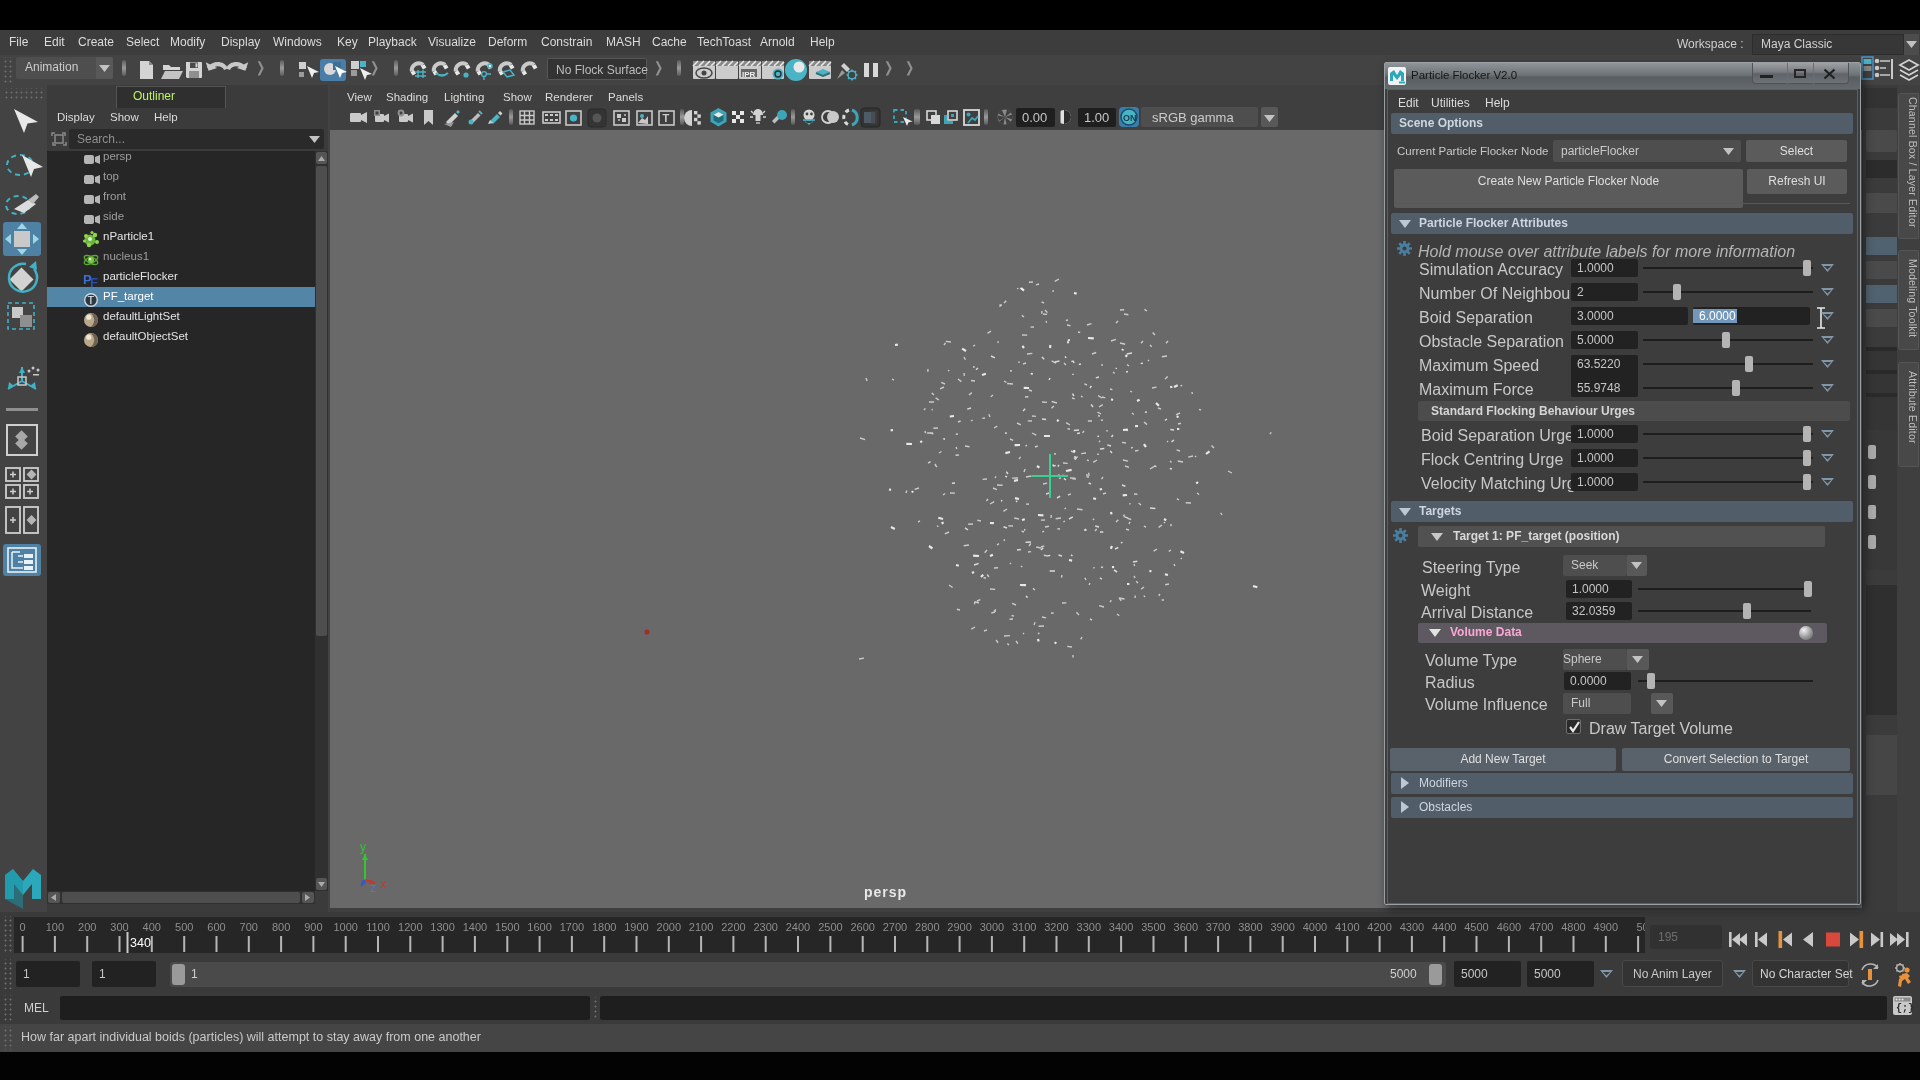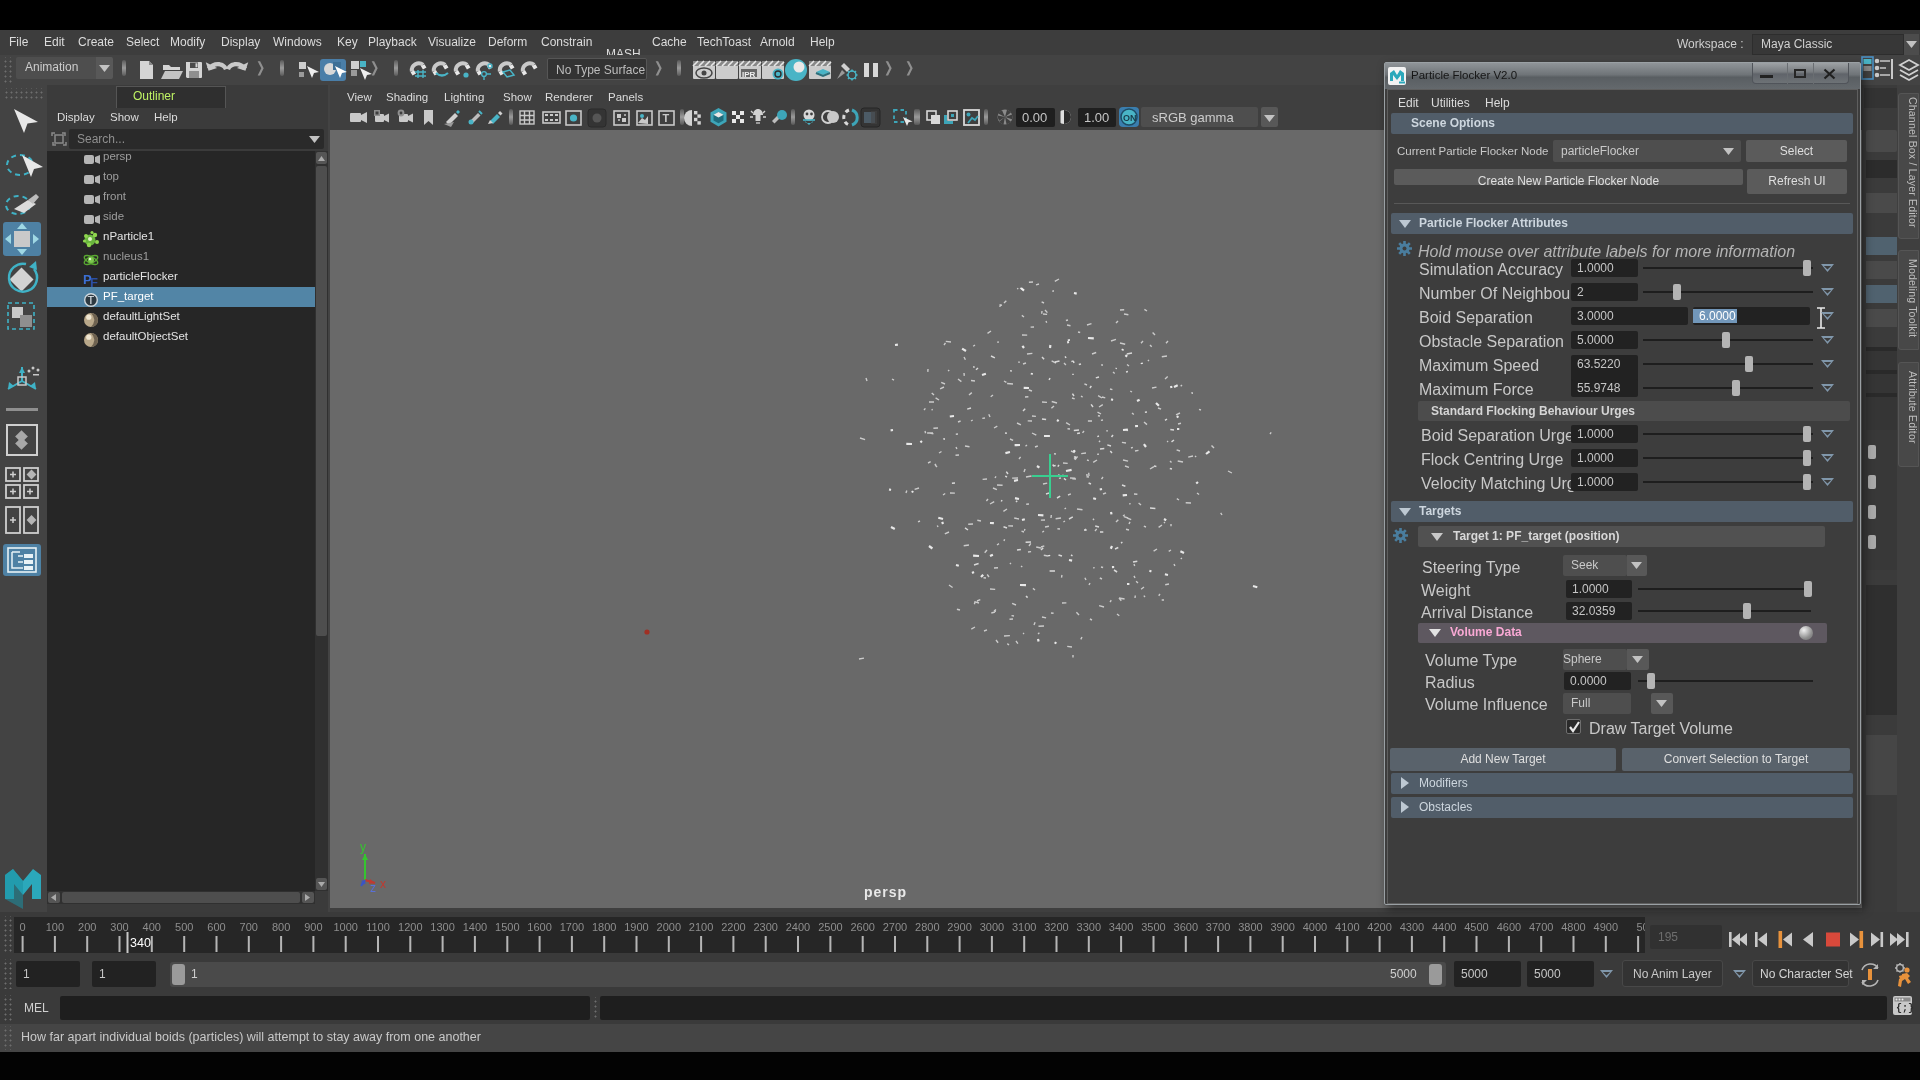--- a/index.html
+++ b/index.html
@@ -34,21 +34,21 @@
 <div class="f" style="left:78px;top:5px">Create</div>
 <div class="f" style="left:126px;top:5px">Select</div>
 <div class="f" style="left:170px;top:5px">Modify</div>
 <div class="f" style="left:221px;top:5px">Display</div>
 <div class="f" style="left:273px;top:5px">Windows</div>
 <div class="f" style="left:337px;top:5px">Key</div>
 <div class="f" style="left:368px;top:5px">Playback</div>
 <div class="f" style="left:428px;top:5px">Visualize</div>
 <div class="f" style="left:488px;top:5px">Deform</div>
 <div class="f" style="left:541px;top:5px">Constrain</div>
-<div class="f" style="left:606px;top:17px">MASH</div>
+<div class="f" style="left:606px;top:5px">MASH</div>
 <div class="f" style="left:652px;top:5px">Cache</div>
 <div class="f" style="left:697px;top:5px">TechToast</div>
 <div class="f" style="left:760px;top:5px">Arnold</div>
 <div class="f" style="left:810px;top:5px">Help</div>
 <div class="f" style="left:1677px;top:7px;color:#cfcfcf">Workspace :</div>
 <div class="a" style="left:1752px;top:4px;width:152px;height:21px;background:#373737;border:1px solid #2d2d2d"></div>
 <div class="f" style="left:1761px;top:7px;color:#d0d0d0">Maya Classic</div>
 <div class="a" style="left:1904px;top:4px;width:15px;height:21px;background:#4c4c4c"></div>
 <div class="dtri" style="left:1906px;top:11px;width:11px;height:7px"></div>
 </div>
@@ -133,21 +133,21 @@
         </g>
         <path d="M7 14l7-2 4 5-7 2z" fill="none" stroke="#49b4c6" stroke-width="1.5"></path>
       </g>
  <g transform="translate(111,0)">
         <g transform="rotate(-30 10 11)">
           <use href="#mgn"></use>
         </g>
       </g>
 </svg>
 <div class="a" style="left:547px;top:3px;width:100px;height:22px;background:#333;border:1px solid #565656;border-radius:2px"></div>
-<div class="f" style="left:556px;top:8px;color:#bdbdbd;font-size:12px">No Type Surface</div>
+<div class="f" style="left:556px;top:8px;color:#bdbdbd;font-size:12px">No Flock Surface</div>
 <div class="car" style="left:654px;top:6px">❯</div>
 <div class="sep" style="left:677px;top:5px"></div>
 <svg style="left:692px;top:2px" width="190" height="26" viewBox="0 0 190 26">
  <g id="clap">
         <rect x="1" y="4" width="22" height="18" rx="1" fill="#ccc"></rect>
         <rect x="1" y="4" width="22" height="5" fill="#888"></rect>
         <path d="M1 9l5-5M7 9l5-5M13 9l5-5M19 9l4-4" stroke="#e8e8e8" stroke-width="1.6"></path>
       </g>
  <ellipse cx="12" cy="16" rx="8" ry="5" fill="none" stroke="#444" stroke-width="1.5"></ellipse>
       <circle cx="12" cy="16" r="2.5" fill="#444"></circle>
@@ -772,26 +772,26 @@
 <div class="a" style="left:428px;top:0;width:1px;height:21px;background:#6a6e72"></div>
 <div class="a" style="left:409px;top:6px;width:12px;height:9px;border:2px solid #262626"></div>
 <svg style="left:438px;top:5px" width="13" height="12" viewBox="0 0 13 12">
       <path d="M1.5 1.5l10 9M11.5 1.5l-10 9" stroke="#202020" stroke-width="2.2"></path>
     </svg>
 <div class="a" style="left:2px;top:26px;width:471px;height:815px;background:#3d3d3d;border:1px solid #5f5f5f"></div>
 <div class="f" style="left:13px;top:33px">Edit</div>
 <div class="f" style="left:46px;top:33px">Utilities</div>
 <div class="f" style="left:100px;top:33px">Help</div>
 
-<div class="hdr" style="left:6px;top:50px;width:462px;height:21px;line-height:21px"><span style="margin-left:20px">Scene Options</span></div>
+<div class="hdr" style="left:6px;top:50px;width:462px;height:21px;line-height:21px"><span style="margin-left:8px">Scene Options</span></div>
 <div class="wlbl" style="left:12px;top:82px;font-size:11.5px">Current Particle Flocker Node</div>
 <div class="drp" style="left:168px;top:77px;width:188px;height:22px;line-height:22px"><span style="margin-left:8px">particleFlocker</span></div>
 <div class="dtri" style="left:338px;top:85px"></div>
 <div class="btn" style="left:361px;top:77px;width:101px;height:22px;line-height:22px">Select</div>
-<div class="btn" style="left:9px;top:106px;width:349px;height:16px;line-height:25px">Create New Particle Flocker Node</div>
+<div class="btn" style="left:9px;top:106px;width:349px;height:39px;line-height:25px">Create New Particle Flocker Node</div>
 <div class="btn" style="left:362px;top:106px;width:100px;height:25px;line-height:25px">Refresh UI</div>
 <div class="a" style="left:9px;top:140px;width:456px;height:1px;background:#585858"></div>
 
 <div class="hdr" style="left:6px;top:150px;width:462px;height:21px"></div>
 <div class="a" style="left:14px;top:157px;width:12px;height:8px;background:#bdc8d2;clip-path:polygon(0 0,100% 0,50% 100%)"></div>
 <div class="f" style="left:34px;top:153px;font-weight:bold;color:#cdd6de">Particle Flocker Attributes</div>
 <svg style="left:11px;top:177px" width="17" height="17" viewBox="0 0 17 17">
       <g fill="#4a7d9e">
         <circle cx="8.5" cy="8.5" r="5"></circle>
         <g stroke="#4a7d9e" stroke-width="2.6">

